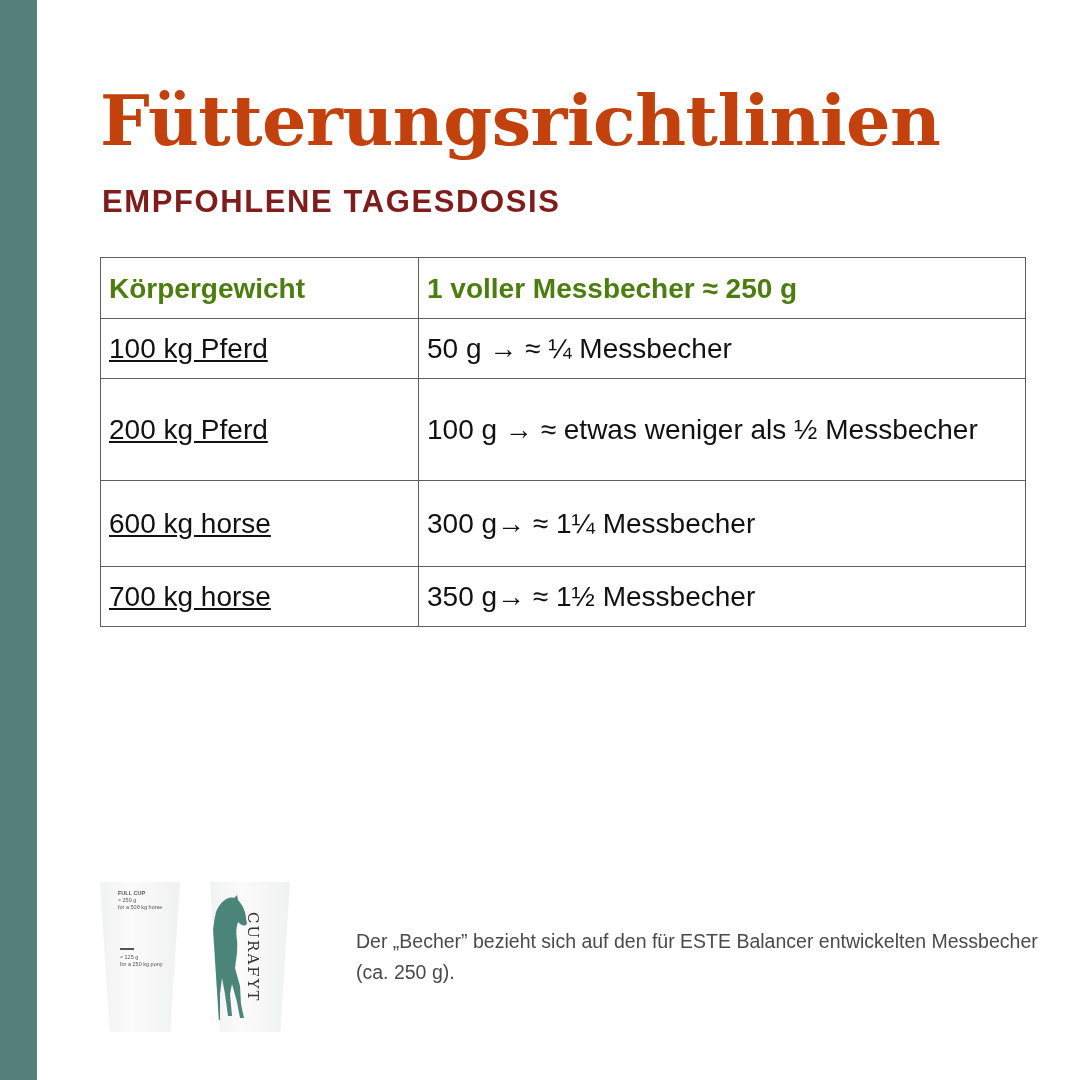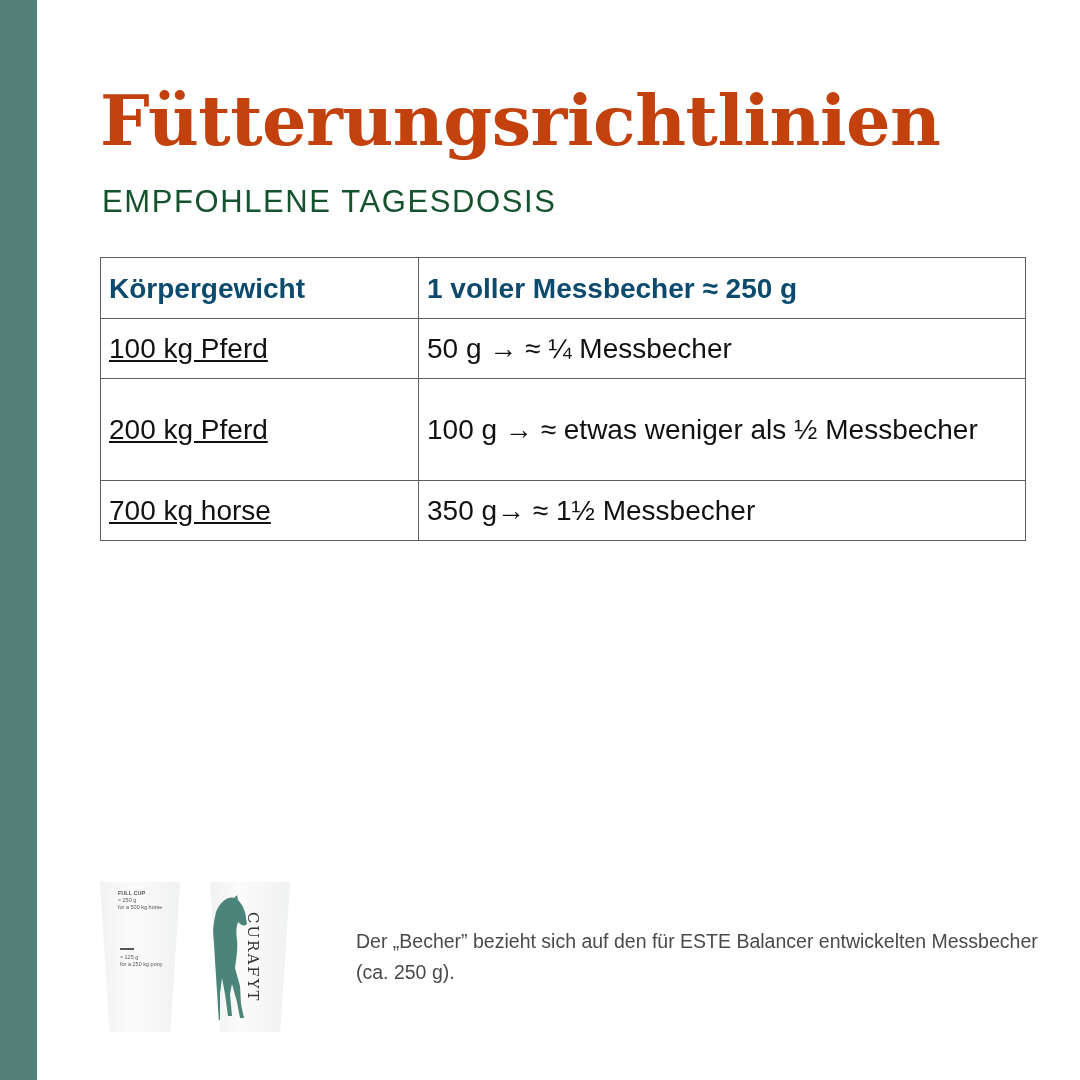--- a/index.html
+++ b/index.html
@@ -7,33 +7,33 @@
   body { position: relative; font-family: "Liberation Sans", sans-serif; color: #111; }
   .side-bar { position: absolute; left: 0; top: 0; width: 37px; height: 1080px; background: #55807a; }
   .title {
     position: absolute; left: 100px; top: 86px;
     font-family: "DejaVu Serif", "Liberation Serif", serif;
     font-weight: bold; font-size: 70px; letter-spacing: -0.5px;
     color: #c2410c; line-height: 1;
   }
   .subtitle {
     position: absolute; left: 102px; top: 186px;
-    font-family: "Liberation Sans", sans-serif; font-weight: normal;
-    font-size: 31px; letter-spacing: 1.6px; color: #14532d; line-height: 1;
+    font-family: "Liberation Sans", sans-serif; font-weight: bold;
+    font-size: 31px; letter-spacing: 1.6px; color: #7f1d1d; line-height: 1;
   }
   table.dose {
     position: absolute; left: 100px; top: 257px; width: 926px;
     border-collapse: collapse;
     font-family: "Liberation Sans", sans-serif; font-size: 28px; color: #111;
   }
   table.dose td, table.dose th {
     border: 1.5px solid #5e5e5e; padding: 6px 8px; text-align: left;
     vertical-align: middle; line-height: 41px; font-weight: normal;
   }
-  table.dose th { font-weight: bold; color: #0c4a6e; height: 61px; }
+  table.dose th { font-weight: bold; color: #4d7c0f; height: 61px; }
   table.dose td.c1 { width: 318px; text-decoration: underline; }
   tr.h60 td { height: 60px; }
   tr.h102 td { height: 102px; }
   tr.h86 td { height: 86px; }
   .cups { position: absolute; left: 100px; top: 882px; width: 195px; height: 150px; }
   .cup {
     position: absolute; top: 0; width: 80px; height: 150px;
     background: linear-gradient(90deg,#f1f2f2,#fbfbfb 40%,#f0f1f1);
     clip-path: polygon(0 0, 100% 0, 88% 100%, 12% 100%);
   }
@@ -68,20 +68,24 @@
     <th>1 voller Messbecher ≈ 250 g</th>
   </tr>
   <tr class="h60">
     <td class="c1">100 kg Pferd</td>
     <td>50 g → ≈ ¼ Messbecher</td>
   </tr>
   <tr class="h102">
     <td class="c1">200 kg Pferd</td>
     <td>100 g → ≈ etwas weniger als ½ Messbecher</td>
   </tr>
+  <tr class="h86">
+    <td class="c1">600 kg horse</td>
+    <td>300 g→ ≈ 1¼ Messbecher</td>
+  </tr>
   <tr class="h60">
     <td class="c1">700 kg horse</td>
     <td>350 g→ ≈ 1½ Messbecher</td>
   </tr>
 </tbody>
   </table>
 
 <div class="cups">
   <div class="cup left">
     <div class="cup-text" style="left:18px;top:8px;font-weight:bold;">FULL CUP</div>

